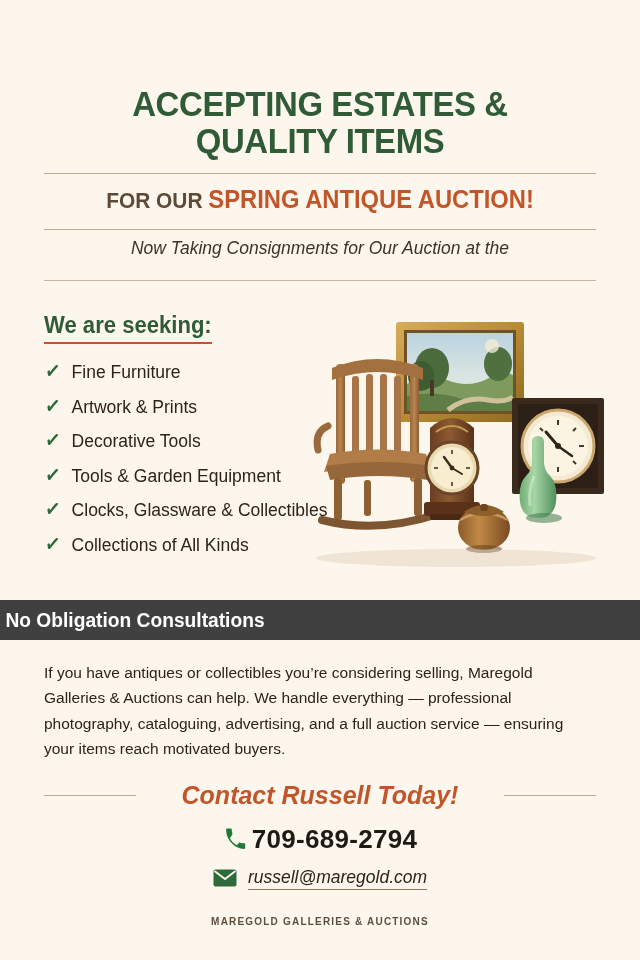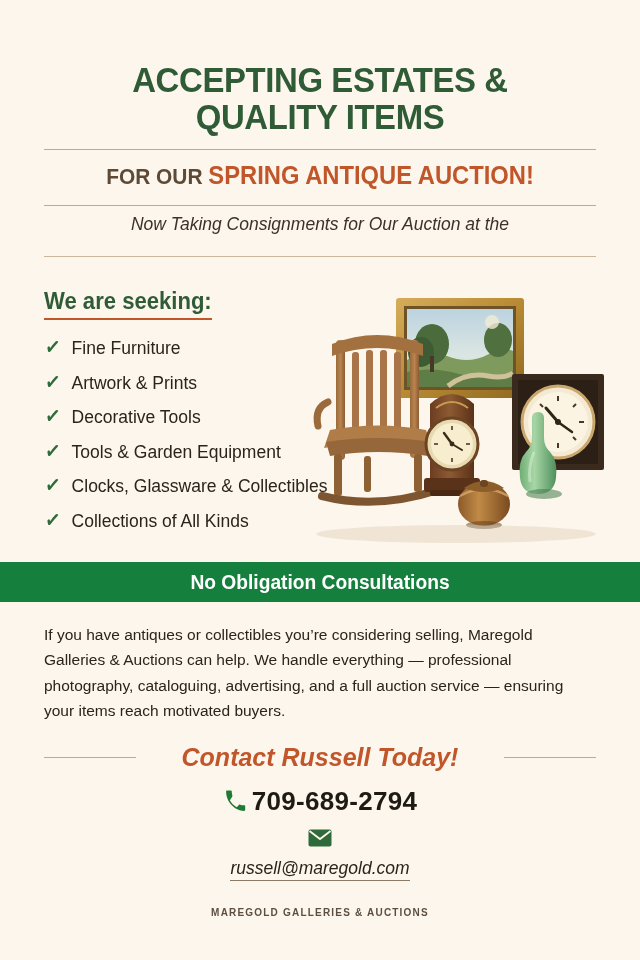--- a/index.html
+++ b/index.html
@@ -20,21 +20,21 @@
     background: #fdf6ec;
     box-sizing: border-box;
     overflow: hidden;
   }
   .inner {
     padding: 0 44px;
   }
 
   
   .headline-wrap {
-    padding-top: 62px;
+    padding-top: 86px;
     text-align: center;
   }
   .headline {
     font-family: "Liberation Sans", sans-serif;
     font-weight: bold;
     font-size: 35px;
     letter-spacing: -0.4px;
     color: #2f5b36;
     line-height: 1.05;
     transform: scaleX(0.94);
@@ -122,26 +122,26 @@
   .art {
     position: absolute;
     right: -12px;
     top: -6px;
     width: 302px;
     height: 272px;
   }
 
   
   .band {
-    margin-top: 6px;
-    background: #15803d;
+    margin-top: 20px;
+    background: #404040;
     height: 40px;
     display: flex;
     align-items: center;
-    justify-content: center;
+    justify-content: flex-start;
   }
   .band-text {
     color: #ffffff;
     font-weight: bold;
     font-size: 20px;
     transform: scaleX(0.96);
   }
 
   
   .body-copy {
@@ -186,21 +186,20 @@
     font-size: 26px;
     color: #1e1a14;
     letter-spacing: 0.3px;
   }
   .email-row {
     margin-top: 12px;
     display: flex;
     align-items: center;
     justify-content: center;
     gap: 11px;
-    flex-direction: column;
   }
   .email-text {
     font-style: italic;
     font-size: 17.5px;
     color: #2c241c;
     border-bottom: 1px solid #8a7a66;
     padding-bottom: 1px;
   }
   .brand {
     margin-top: 26px;

